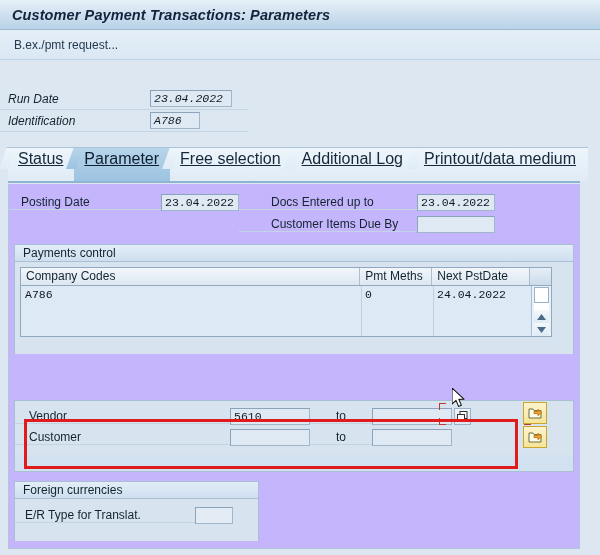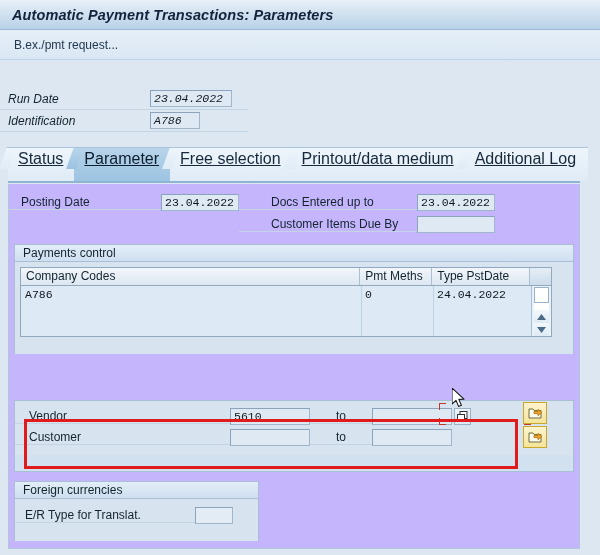--- a/index.html
+++ b/index.html
@@ -380,21 +380,21 @@
   .cursor {
     position: absolute;
     pointer-events: none;
     z-index: 50;
   }
 </style>
 </head>
 <body>
 
 <div class="titlebar">
-  <span class="titlebar-text">Automatic Payment Transactions: Parameters</span>
+  <span class="titlebar-text">Customer Payment Transactions: Parameters</span>
 </div>
 
 <div class="subbar">
   <span class="subbar-text">B.ex./pmt request...</span>
 </div>
 
 <div class="headform">
   <div class="headrow ruled">
     <span class="label">Run Date</span>
     <span class="field">23.04.2022</span>
@@ -410,24 +410,24 @@
     <div class="tab first">
       <span>Status</span>
     </div>
     <div class="tab active">
       <span>Parameter</span>
     </div>
     <div class="tab">
       <span>Free selection</span>
     </div>
     <div class="tab">
+      <span>Additional Log</span>
+    </div>
+    <div class="tab">
       <span>Printout/data medium</span>
-    </div>
-    <div class="tab">
-      <span>Additional Log</span>
     </div>
   </div>
   <div class="tabline"></div>
 </div>
 
 <div class="panel">
 
   <div style="padding-top:7px;">
     <div class="daterow">
       <span class="label l1 ruled">Posting Date</span>
@@ -444,21 +444,21 @@
   </div>
 
   <div class="group" style="left:5px; top:60px; width:560px; height:110px;">
     <div class="group-title">Payments control</div>
     <div class="group-body" style="height:92px;">
 
       <div class="table">
         <div class="thead">
           <div class="th c1">Company Codes</div>
           <div class="th c2">Pmt Meths</div>
-          <div class="th c3">Type PstDate</div>
+          <div class="th c3">Next PstDate</div>
           <div class="th cx"></div>
         </div>
         <div class="tbody">
           <div class="tcols">
             <div class="tgrid">
               <i style="left:340px;"></i>
               <i style="left:412px;"></i>
             </div>
             <div class="trow">
               <div class="td c1">A786</div>

